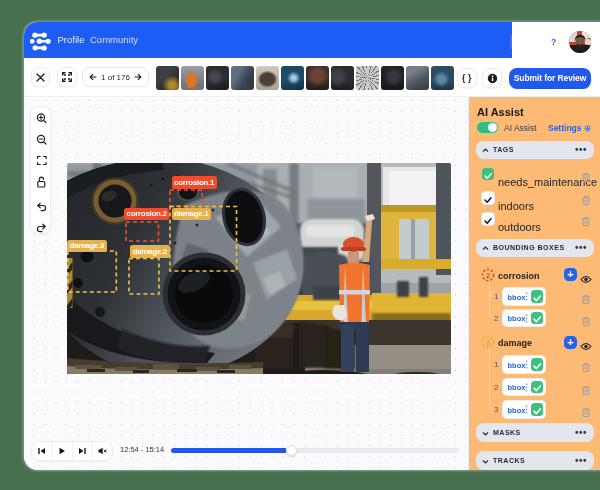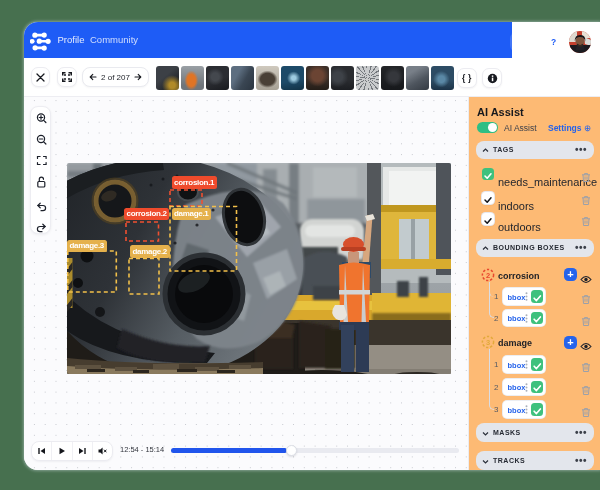--- a/index.html
+++ b/index.html
@@ -133,40 +133,41 @@
           <circle cx="7" cy="3" r="1"></circle>
           <circle cx="3" cy="7" r="1"></circle>
           <circle cx="7" cy="7" r="1"></circle>
         </g>
       </svg>
   </div>
   <div class="pager">
     <svg width="8" height="8" viewBox="0 0 8 8">
         <path d="M7 4H1.4M3.8 1.4L1.2 4l2.6 2.6" stroke="#17191f" stroke-width="1.1" fill="none" stroke-linecap="round" stroke-linejoin="round"></path>
       </svg>
-    <span class="txt">2 of 207</span>
+    <span class="txt">1 of 176</span>
     <svg width="8" height="8" viewBox="0 0 8 8">
         <path d="M1 4h5.6M4.2 1.4L6.8 4 4.2 6.6" stroke="#17191f" stroke-width="1.1" fill="none" stroke-linecap="round" stroke-linejoin="round"></path>
       </svg>
   </div>
 
   <div id="strip"></div>
   <div class="tbtn" style="left:433px;top:46px;width:20px;height:20px;">
       <svg width="12" height="10" viewBox="0 0 12 10">
         <text x="1" y="8.2" font-size="8.6" font-weight="bold" fill="#17191f" font-family="Liberation Sans">{</text>
         <text x="7" y="8.2" font-size="8.6" font-weight="bold" fill="#17191f" font-family="Liberation Sans">}</text>
       </svg>
     </div>
   <div class="tbtn" style="left:458px;top:46px;width:20px;height:20px;">
     <svg width="11" height="11" viewBox="0 0 11 11">
         <circle cx="5.5" cy="5.5" r="4.7" fill="#17191f"></circle>
         <rect x="4.8" y="4.6" width="1.5" height="3.6" fill="#fff"></rect>
         <rect x="4.8" y="2.4" width="1.5" height="1.5" fill="#fff"></rect>
       </svg>
   </div>
+  <div class="submit">Submit for Review</div>
 
   <div class="canvas">
     <div class="rail">
       <svg width="13" height="128" viewBox="0 0 13 128">
         <g stroke="#1d212b" stroke-width="1.2" fill="none" stroke-linecap="round">
           <circle cx="6" cy="10.5" r="3.6"></circle>
             <path d="M8.7 13.3l2.2 2.2"></path>
             <path d="M6 8.7v3.6M4.2 10.5h3.6"></path>
           <circle cx="6" cy="32" r="3.6"></circle>
             <path d="M8.7 34.8l2.2 2.2"></path>

